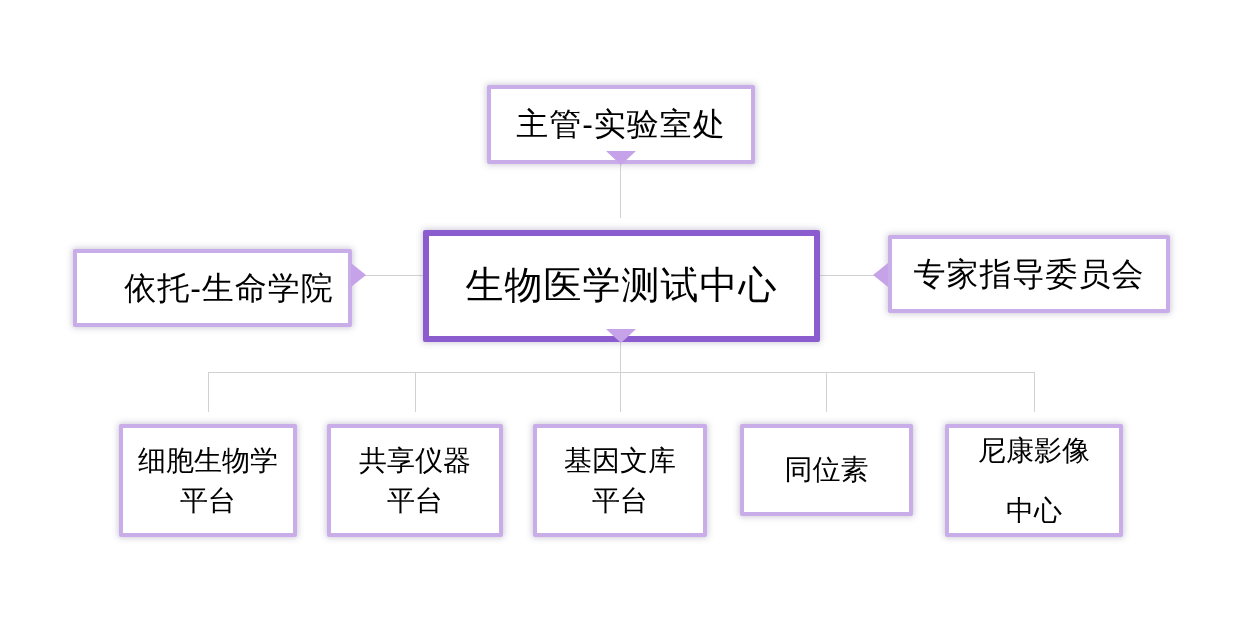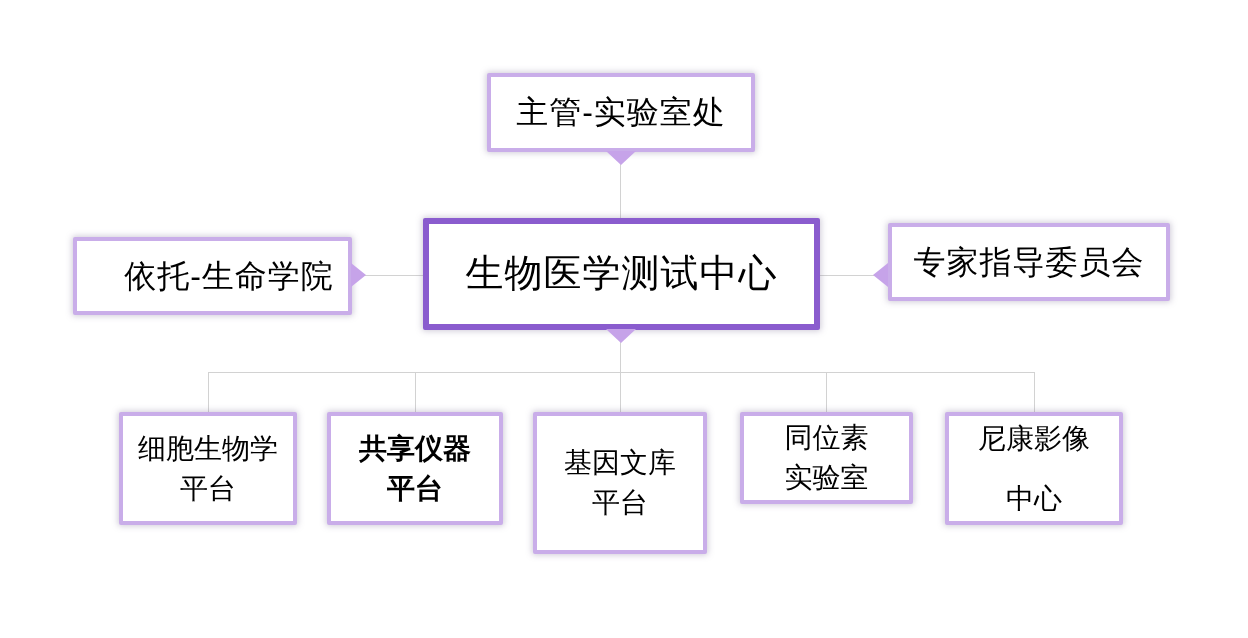--- a/index.html
+++ b/index.html
@@ -29,20 +29,21 @@
     box-sizing:border-box;
     background:#fff;
     border:4px solid var(--box-border-light);
     border-radius:2px;
     box-shadow:0 0 6px 1px rgba(125,115,150,0.38);
     display:flex;flex-direction:column;
     align-items:center;justify-content:center;
     text-align:center;
     font-size:32px;letter-spacing:1px;line-height:1.2;
     white-space:nowrap;
+    margin-top:12px;
   }
   .node.major{
     border:6px solid var(--box-border-strong);
     font-size:38px;
   }
   .node.child{font-size:28px;line-height:40px;letter-spacing:0;}
   
   .arrow{position:absolute;width:0;height:0;z-index:3;}
   .arrow.down{
     border-left:15px solid transparent;
@@ -90,33 +91,32 @@
 
   <div class="node" style="left:888px;top:223px;width:282px;height:78px;">
     <span>专家指导委员会</span>
   </div>
 
   <div class="node child" style="left:119px;top:412px;width:178px;height:113px;justify-content:center;">
     <span>细胞生物学</span>
     <span>平台</span>
   </div>
 
-  <div class="node child" style="left:327px;top:412px;width:176px;height:113px;font-weight:bold;">
+  <div class="node child" style="left:327px;top:412px;width:176px;height:113px;">
     <span>共享仪器</span>
     <span>平台</span>
   </div>
 
-  <div class="node child" style="left:533px;top:412px;width:174px;height:142px;">
+  <div class="node child" style="left:533px;top:412px;width:174px;height:113px;">
     <span>基因文库</span>
     <span>平台</span>
   </div>
 
   <div class="node child" style="left:740px;top:412px;width:173px;height:92px;">
     <span>同位素</span>
-    <span>实验室</span>
   </div>
 
   <div class="node child" style="left:945px;top:412px;width:178px;height:113px;gap:20px;">
     <span>尼康影像</span>
     <span>中心</span>
   </div>
 
   <div class="arrow down" style="left:606px;top:151px;"></div>
   <div class="arrow down" style="left:606px;top:329px;"></div>
   <div class="arrow right" style="left:351px;top:263px;"></div>

